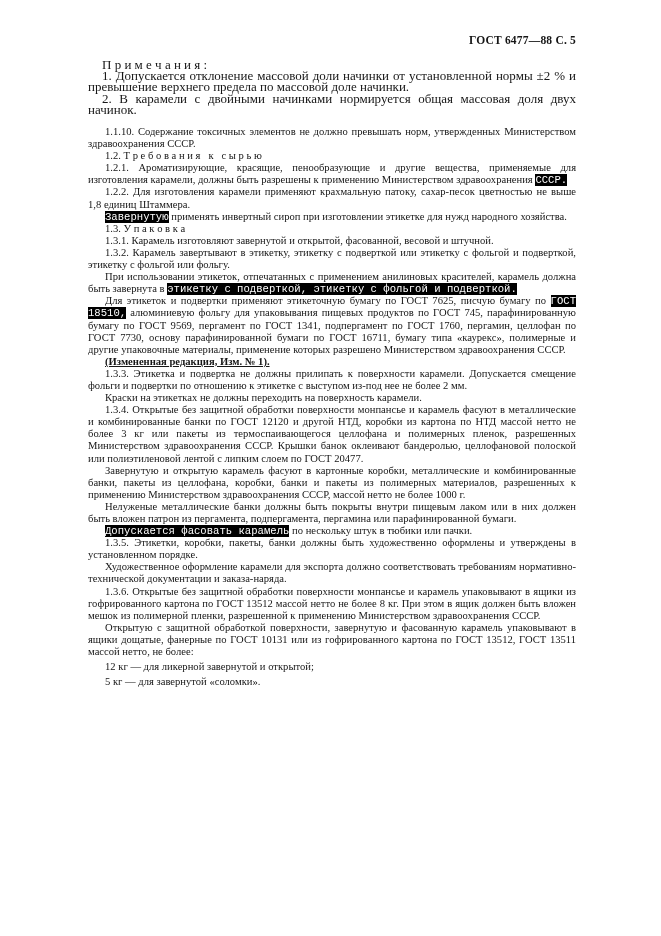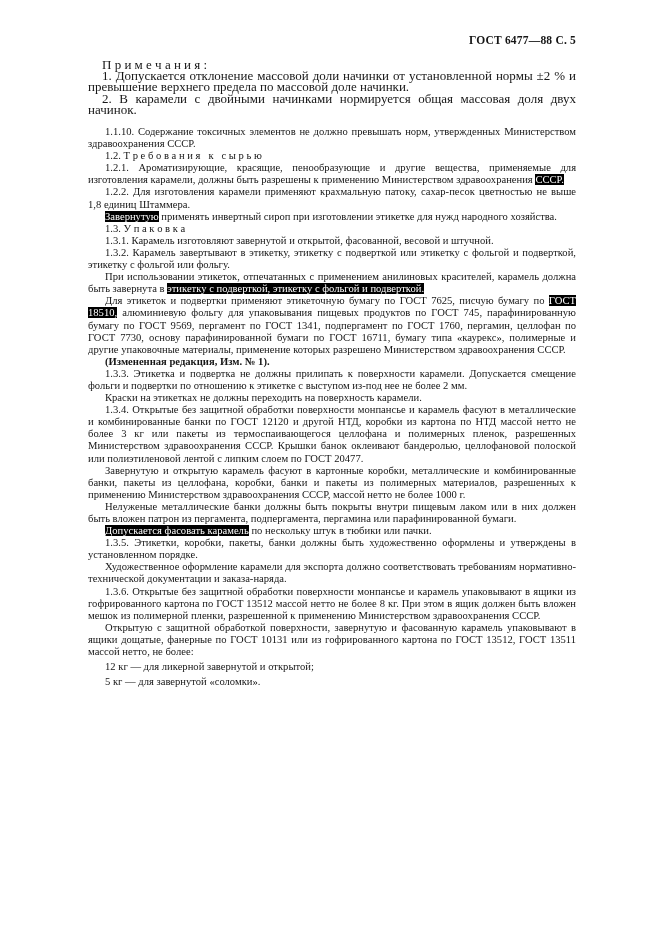--- a/index.html
+++ b/index.html
@@ -38,22 +38,23 @@
   .doc-body p.note {
     font-size: 13px;
     line-height: 11.2px;
     text-indent: 14px;
   }
   .gap-md { margin-top: 11px !important; }
   .gap-xs { margin-top: 3px !important; }
   .hl {
     background: var(--hl-bg, #000000);
     color: var(--hl-fg, #ffffff);
+    font-family: Liberation Mono, monospace;
   }
-  .bold { font-weight: bold; }
+  .bold { font-weight: bold; text-decoration: underline; }
 </style>
 </head>
 <body>
 
 <div class="page">
   <div class="doc-header">
     <span>ГОСТ 6477—88 С. 5</span>
   </div>
   <div class="doc-body">
       <p class="para note-head"><span>П р и м е ч а н и я :</span></p>

